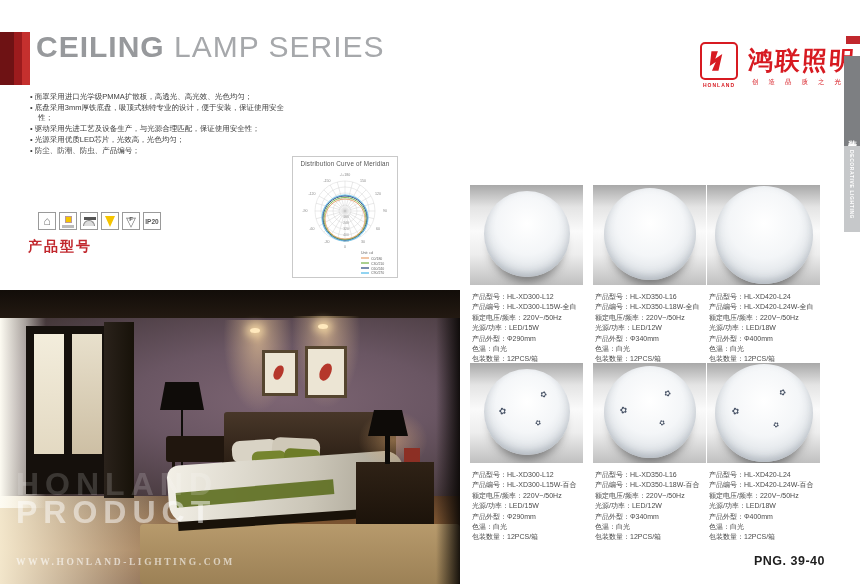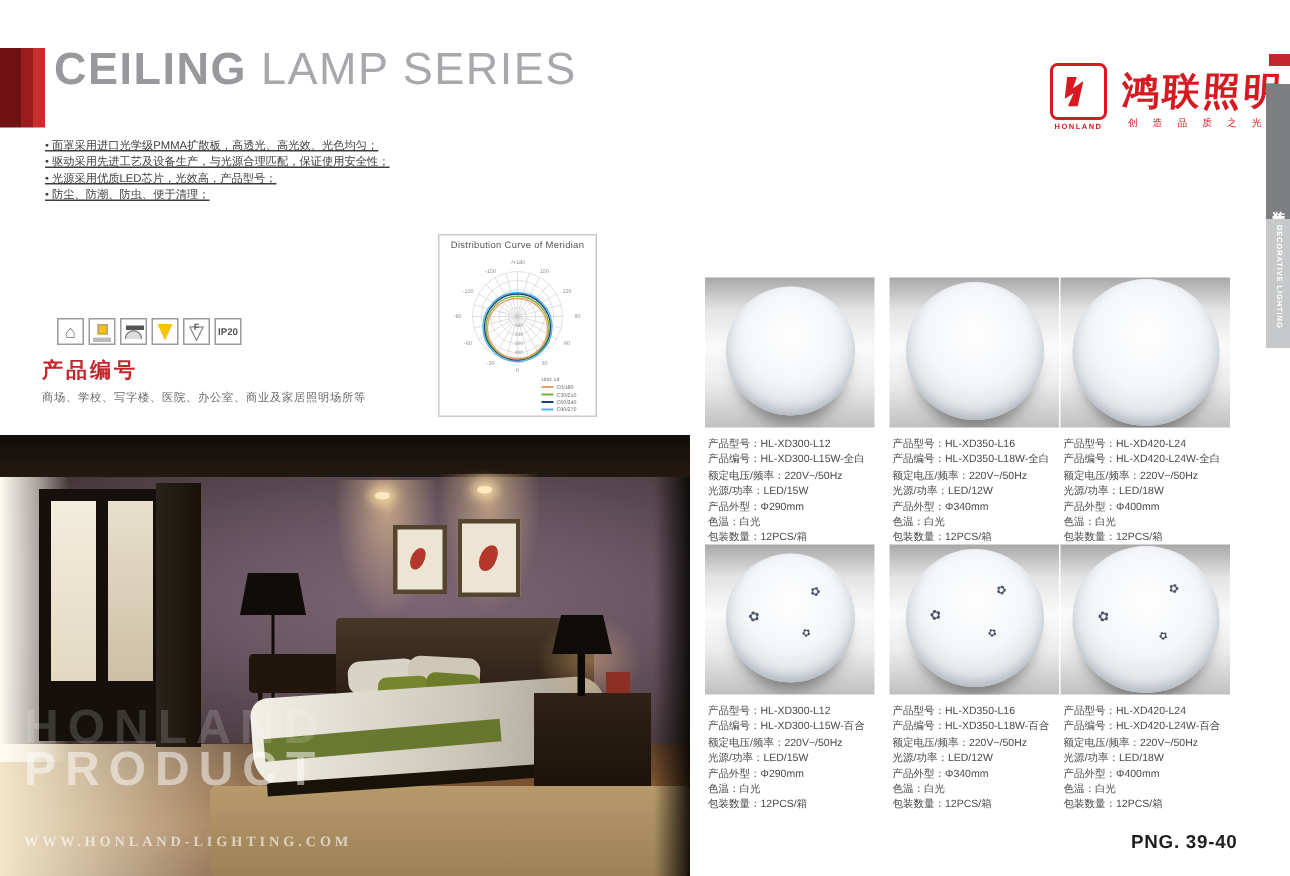--- a/index.html
+++ b/index.html
@@ -10,21 +10,21 @@
   .hdr-stripe { position:absolute; top:32px; height:53px; }
   .st1 { left:0; width:14px; background:#6e1214; }
   .st2 { left:14px; width:8px; background:#9c1b1d; }
   .st3 { left:22px; width:8px; background:#c5302e; }
   .title-en { position:absolute; left:36px; top:30px; font-size:30px; letter-spacing:1px; color:#a6a8ab; }
   .title-en b { font-weight:bold; color:#97999c; }
   .title-cn { position:absolute; left:37px; top:62px; font-size:17px; font-weight:bold; color:#1c1c1c; letter-spacing:3px; }
 
   
   .features { position:absolute; left:30px; top:92px; width:256px; }
-  .feat { font-size:7.5px; line-height:10px; color:#3c3c3c; padding-left:8px; text-indent:-8px; margin-bottom:1px;text-decoration:underline; }
+  .feat { font-size:7.5px; line-height:10px; color:#3c3c3c; padding-left:8px; text-indent:-8px; margin-bottom:1px; }
   .feat::before { content:"• "; color:#3c3c3c; }
 
   
   .icons-row { position:absolute; left:38px; top:212px; display:flex; }
   .cert { width:18px; height:18px; border:1px solid #9a9a9a; background:#fff; margin-right:3px;
           position:relative; display:flex; align-items:center; justify-content:center; overflow:hidden; }
   .cert .house { font-size:12px; color:#777; line-height:1; }
   .led-sq { width:7px; height:7px; background:#f5c400; border:1px solid #b99; margin-top:-4px; }
   .led-txt { position:absolute; bottom:1px; left:2px; right:2px; height:3px; background:#bbb; }
   .dome { width:12px; height:6px; background:#dcdcdc; border-radius:6px 6px 0 0; border:1px solid #888; border-bottom:none; margin-top:4px; }
@@ -131,23 +131,24 @@
 
 <div id="page">
 
   <div class="hdr-stripe st1"></div>
   <div class="hdr-stripe st2"></div>
   <div class="hdr-stripe st3"></div>
   <div class="title-en"><b>CEILING</b><span> LAMP SERIES</span></div>
 
   <div class="features">
     <div class="feat">面罩采用进口光学级PMMA扩散板，高透光、高光效、光色均匀；</div>
+    <div class="feat">底盘采用3mm厚铁底盘，吸顶式独特专业的设计，便于安装，保证使用安全性；</div>
     <div class="feat">驱动采用先进工艺及设备生产，与光源合理匹配，保证使用安全性；</div>
-    <div class="feat">光源采用优质LED芯片，光效高，产品型号；</div>
-    <div class="feat">防尘、防潮、防虫、便于清理；</div>
+    <div class="feat">光源采用优质LED芯片，光效高，光色均匀；</div>
+    <div class="feat">防尘、防潮、防虫、产品编号；</div>
   </div>
 
   <div class="icons-row">
     <div class="cert">
         <span class="house">⌂</span>
       </div>
     <div class="cert">
         <span class="led-sq"></span>
         <span class="led-txt"></span>
       </div>
@@ -160,22 +161,21 @@
       </div>
     <div class="cert">
         <span class="f-tri">▽</span>
         <span class="f-letter">F</span>
       </div>
     <div class="cert">
         <span class="ip20">IP20</span>
       </div>
   </div>
 
-  <div class="apply-h">产品编号</div>
-  <div class="apply-t">商场、学校、写字楼、医院、办公室、商业及家居照明场所等</div>
+  <div class="apply-h">产品型号</div>
 
   <div class="curve-box">
     <div class="curve-title">Distribution Curve of Meridian</div>
     <svg width="104" height="107" viewBox="0 0 104 107">
       <g class="pc-grid">
         <circle cx="52" cy="44" r="6"></circle>
           <circle cx="52" cy="44" r="12"></circle>
           <circle cx="52" cy="44" r="18"></circle>
           <circle cx="52" cy="44" r="24"></circle>
           <circle cx="52" cy="44" r="30"></circle>

